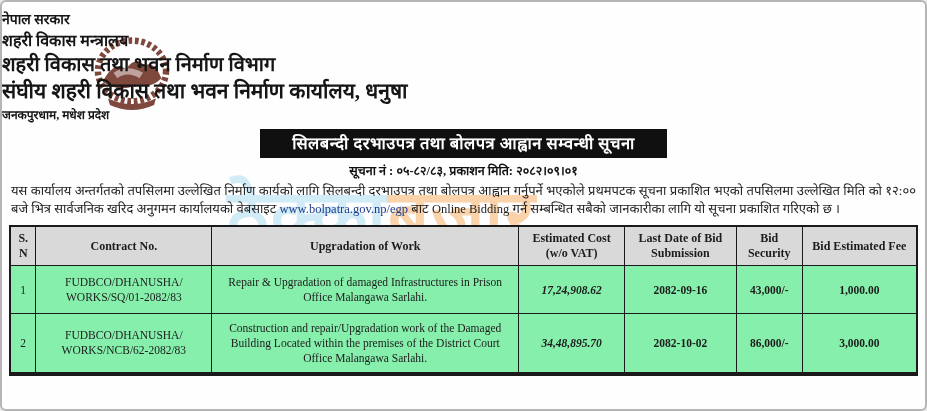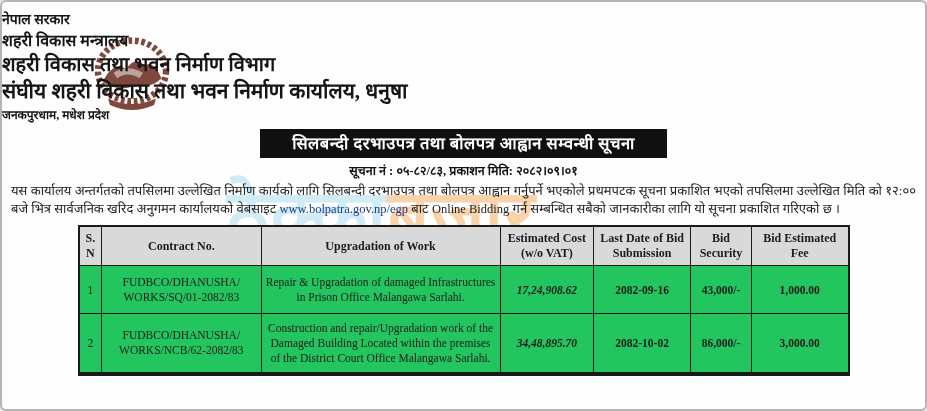--- a/index.html
+++ b/index.html
@@ -52,25 +52,25 @@
     position: absolute; left: 225px; top: 175px;
     z-index: 1; font-size: 72px; font-weight: bold;
     font-family: "Liberation Sans", sans-serif;
     opacity: 0.40; letter-spacing: 2px; user-select: none;
     line-height: 1.1; white-space: nowrap;
   }
   .wm-1 { color: #8fd2ee; }
   .wm-2 { color: #f5932f; }
   table.notice-table {
     position: relative; z-index: 2;
-    width: 772px; margin: 6px auto 0;
+    width: 909px; margin: 6px auto 0;
     border-collapse: collapse;
     border: 2px solid #1a1a1a;
     border-bottom-width: 4px;
-    background: #22c55e;
+    background: #86efac;
   }
   .notice-table th, .notice-table td {
     border: 1px solid #1a1a1a;
     text-align: center; vertical-align: middle;
     padding: 2px 3px;
   }
   .notice-table thead th {
     background: #d9d9d9;
     font-weight: bold; font-size: 12px; line-height: 1.25;
     height: 40px;

